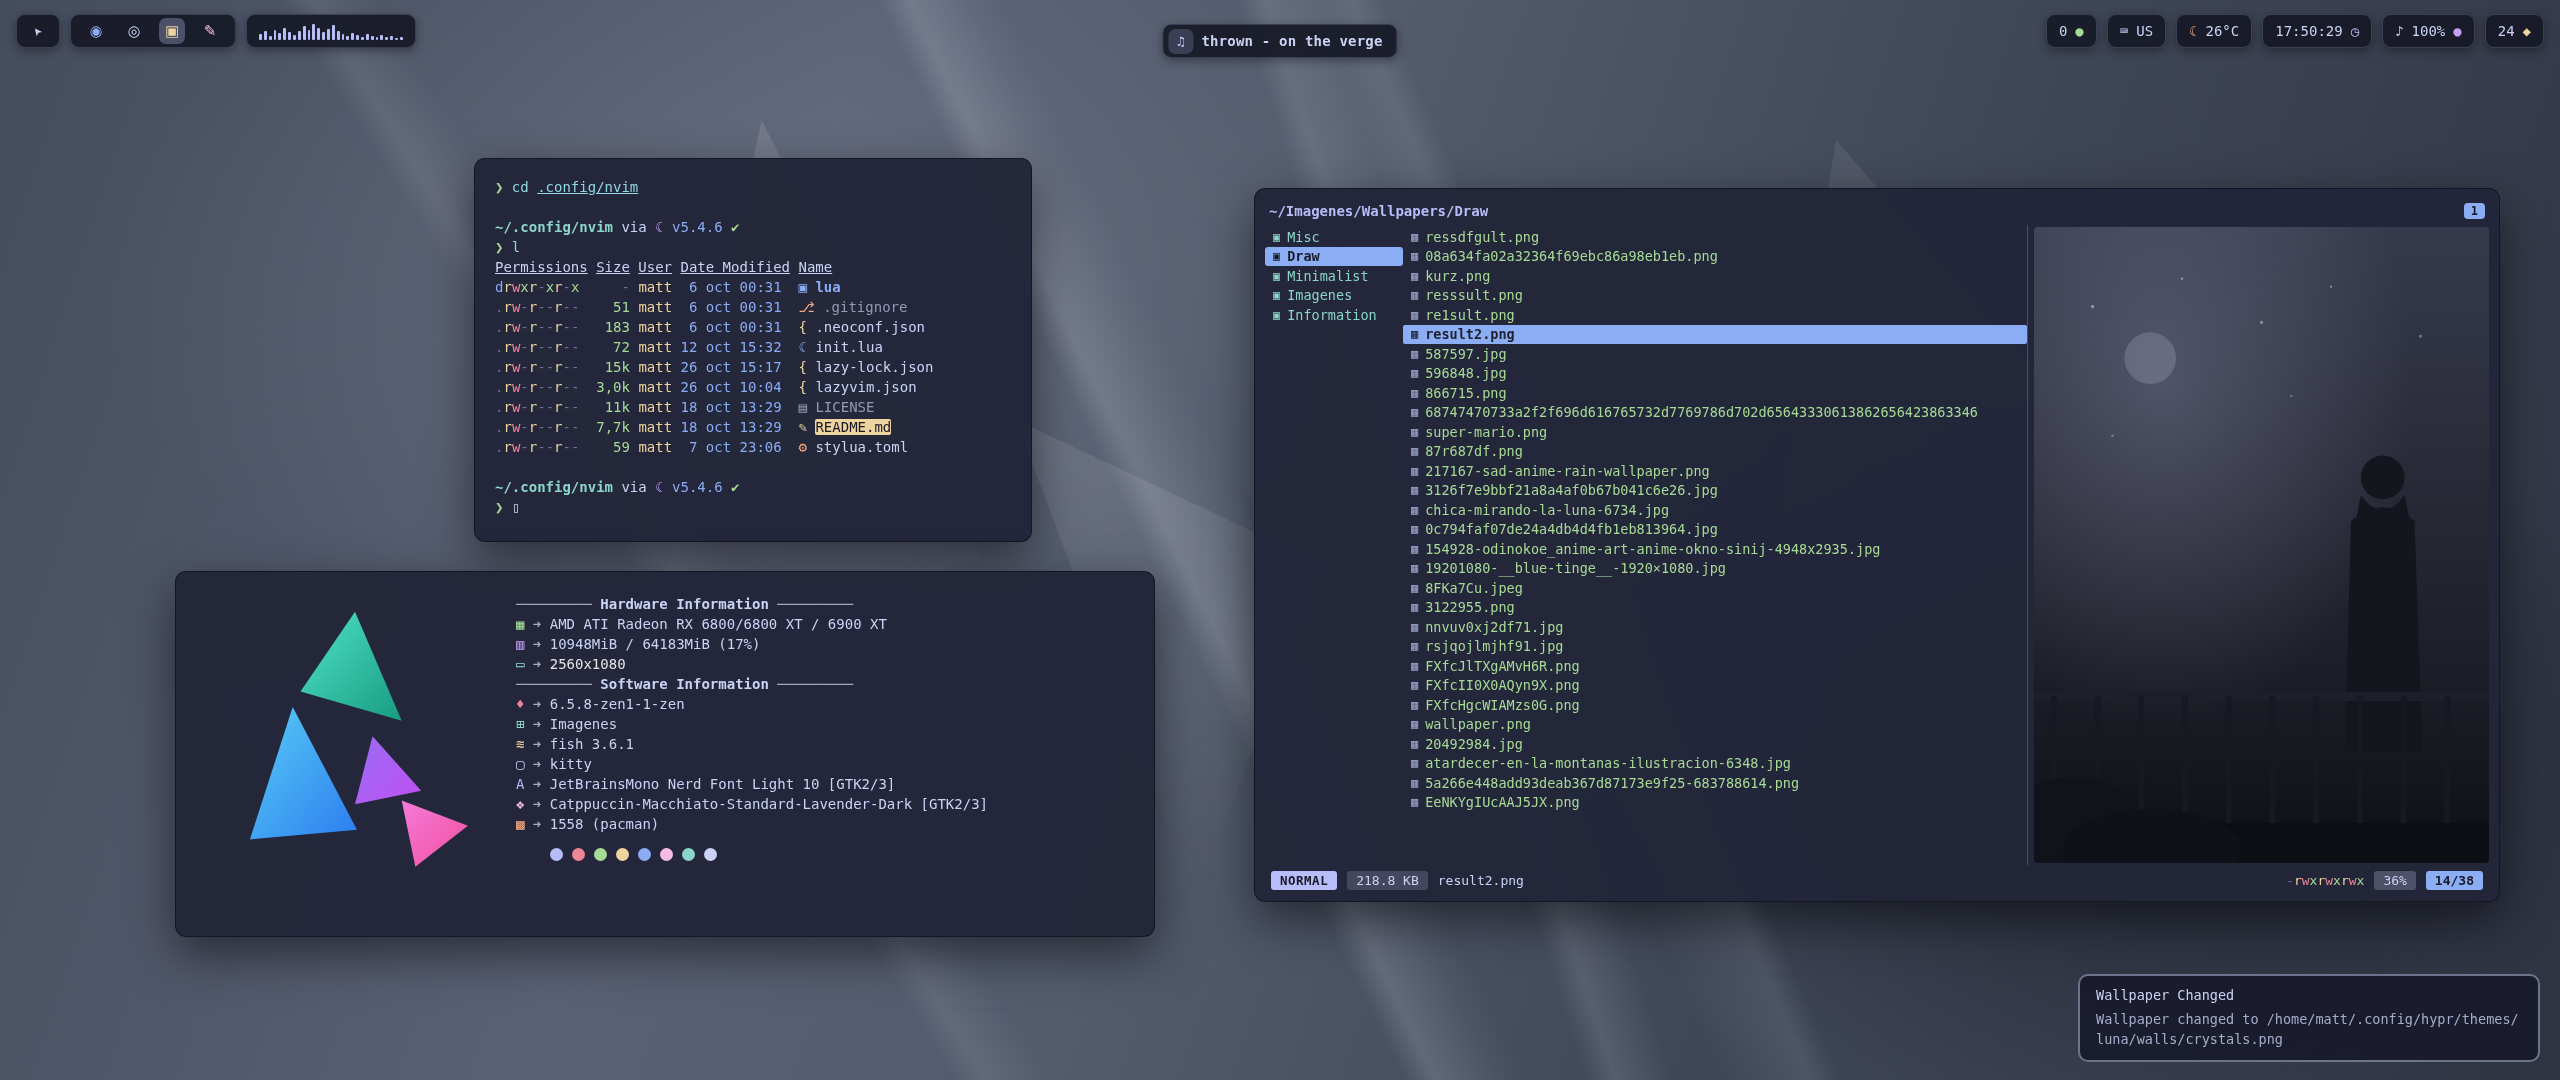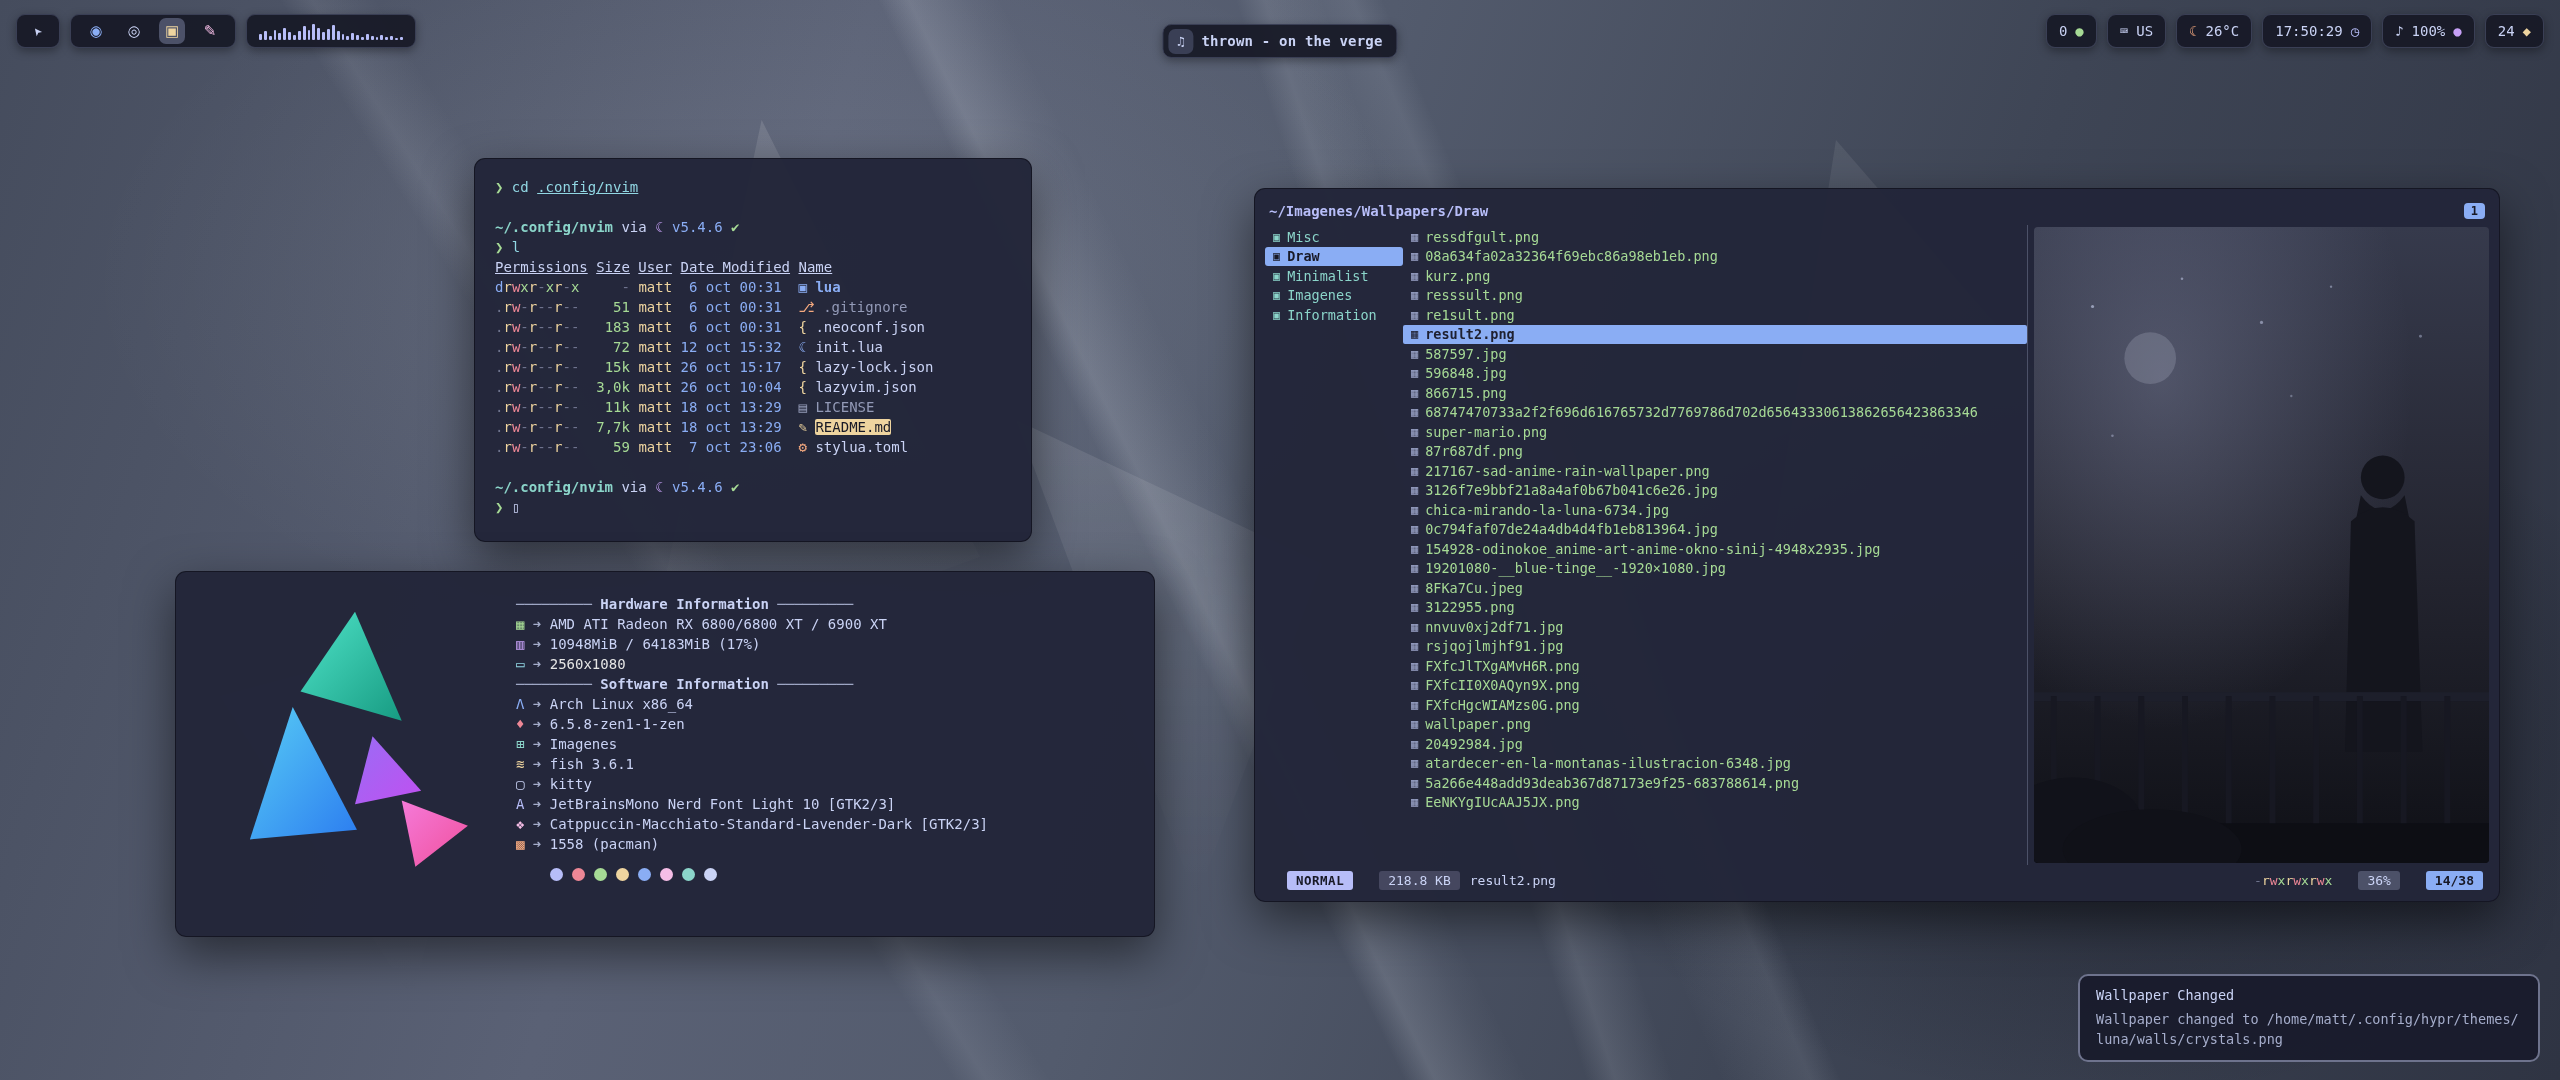--- a/index.html
+++ b/index.html
@@ -73,21 +73,21 @@
   .fm-dir.sel{background:#8aadf4;color:#181926;font-weight:700;}
   .fm-dir.sel .fm-ic{color:#181926;}
   .fm-files{flex:1;padding-top:2px;overflow:hidden;}
   .fm-row{display:flex;align-items:center;gap:7px;height:19.5px;padding:0 8px;font-size:13.5px;color:#a6da95;white-space:nowrap;cursor:pointer;}
   .fm-row .fm-ic{color:#9aa3c7;font-size:12px;}
   .fm-row.sel{background:#8aadf4;color:#1e2030;font-weight:700;border-radius:2px;}
   .fm-row.sel .fm-ic{color:#1e2030;}
   .fm-preview{width:462px;border-left:1px solid #4c5168;padding:2px 0 2px 6px;}
   .fm-preview svg{width:100%;height:100%;border-radius:4px;display:block;}
   .fm-status{height:30px;display:flex;align-items:center;gap:10px;padding:0 6px;font-size:13px;}
-  .badge{padding:2px 9px;border-radius:3px;font-weight:700;margin-left:16px;}
+  .badge{padding:2px 9px;border-radius:3px;font-weight:700;}
   .badge.mode{background:#b7bdf8;color:#181926;font-size:12.5px;letter-spacing:.5px;}
   .badge.size{background:#45475f;color:#cad3f5;font-weight:400;}
   .fname{color:#cad3f5;}
   .fm-right{margin-left:auto;display:flex;align-items:center;gap:10px;}
   .badge.prog{background:#4c5168;color:#cad3f5;font-weight:400;}
   .badge.pos{background:#8aadf4;color:#181926;}
 
   
   .notification{position:absolute;right:20px;bottom:18px;width:462px;z-index:40;
     background:rgba(26,28,44,.97);border:2px solid #6e738d;border-radius:10px;padding:11px 16px;cursor:pointer;}
@@ -231,21 +231,20 @@
         <polygon points="198,208 266,234 212,276" fill="url(#gpink)"></polygon>
       </svg>
     </div>
     <div class="fetch-body">
       <div>
           <div class="tline"><span style="color: rgb(165, 173, 203);">─────────</span><span style="color: rgb(202, 211, 245); font-weight: 700;"> Hardware Information </span><span style="color: rgb(165, 173, 203);">─────────</span></div>
           <div class="tline"><span style="color: rgb(166, 218, 149);">▦ </span><span style="color: rgb(165, 173, 203);">➜ </span><span style="color: rgb(202, 211, 245);">AMD ATI Radeon RX 6800/6800 XT / 6900 XT</span></div>
           <div class="tline"><span style="color: rgb(198, 160, 246);">▥ </span><span style="color: rgb(165, 173, 203);">➜ </span><span style="color: rgb(202, 211, 245);">10948MiB / 64183MiB (17%)</span></div>
           <div class="tline"><span style="color: rgb(145, 215, 227);">▭ </span><span style="color: rgb(165, 173, 203);">➜ </span><span style="color: #e5e5e5;">2560x1080</span></div>
           <div class="tline"><span style="color: rgb(165, 173, 203);">─────────</span><span style="color: rgb(202, 211, 245); font-weight: 700;"> Software Information </span><span style="color: rgb(165, 173, 203);">─────────</span></div>
-          <div class="tline"><span style="color: rgb(138, 173, 244);">Λ </span><span style="color: rgb(165, 173, 203);">➜ </span><span style="color: rgb(202, 211, 245);">Arch Linux x86_64</span></div>
           <div class="tline"><span style="color: rgb(237, 135, 150);">♦ </span><span style="color: rgb(165, 173, 203);">➜ </span><span style="color: rgb(202, 211, 245);">6.5.8-zen1-1-zen</span></div>
           <div class="tline"><span style="color: rgb(139, 213, 202);">⊞ </span><span style="color: rgb(165, 173, 203);">➜ </span><span style="color: rgb(202, 211, 245);">Imagenes</span></div>
           <div class="tline"><span style="color: rgb(238, 212, 159);">≋ </span><span style="color: rgb(165, 173, 203);">➜ </span><span style="color: rgb(202, 211, 245);">fish 3.6.1</span></div>
           <div class="tline"><span style="color: rgb(202, 211, 245);">▢ </span><span style="color: rgb(165, 173, 203);">➜ </span><span style="color: rgb(202, 211, 245);">kitty</span></div>
           <div class="tline"><span style="color: rgb(183, 189, 248);">A </span><span style="color: rgb(165, 173, 203);">➜ </span><span style="color: rgb(202, 211, 245);">JetBrainsMono Nerd Font Light 10 [GTK2/3]</span></div>
           <div class="tline"><span style="color: rgb(245, 189, 230);">❖ </span><span style="color: rgb(165, 173, 203);">➜ </span><span style="color: rgb(202, 211, 245);">Catppuccin-Macchiato-Standard-Lavender-Dark [GTK2/3]</span></div>
           <div class="tline"><span style="color: rgb(245, 169, 127);">▩ </span><span style="color: rgb(165, 173, 203);">➜ </span><span style="color: rgb(202, 211, 245);">1558 (pacman)</span></div>
         </div>
       <div class="dots">
           <span class="dot" style="background: rgb(183, 189, 248);"></span>

